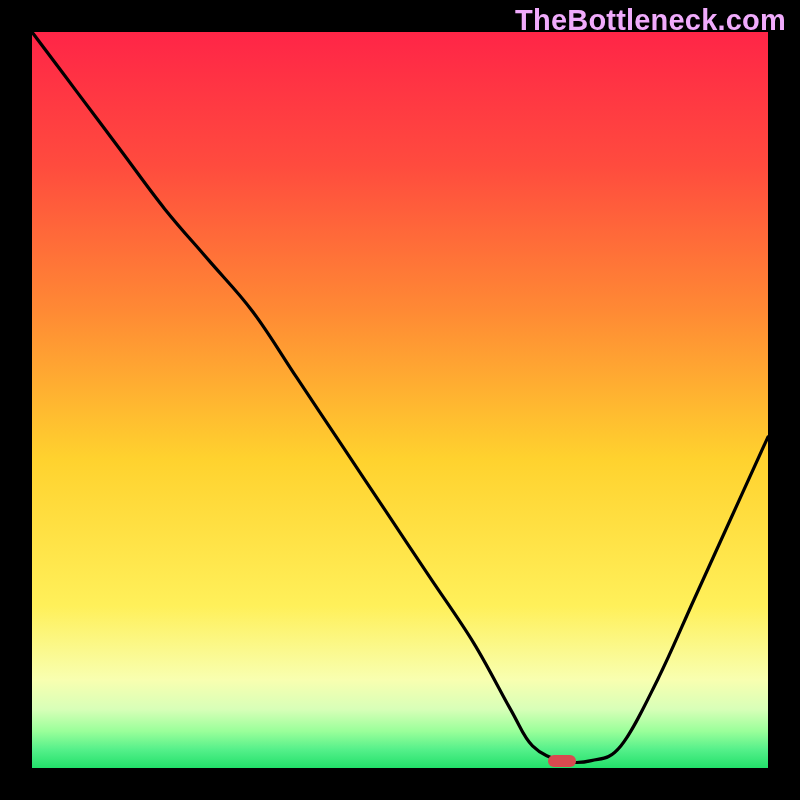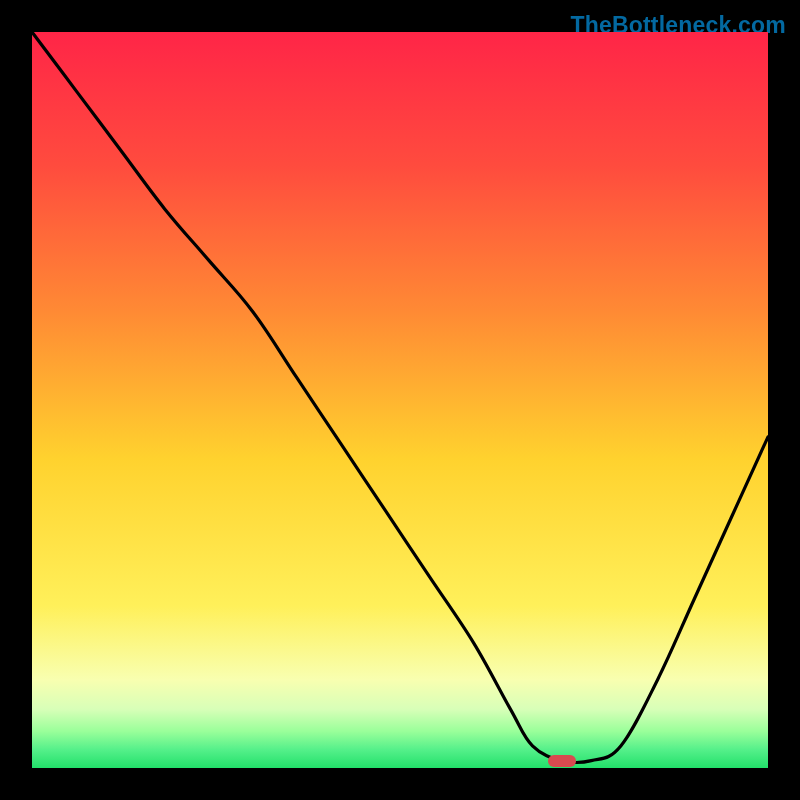--- a/index.html
+++ b/index.html
@@ -11,26 +11,26 @@
     overflow: hidden;
   }
   .frame {
     position: relative;
     width: 800px;
     height: 800px;
     background: #000;
   }
   .watermark {
     position: absolute;
-    top: 12px;
+    top: 4px;
     right: 14px;
     font-family: Arial, Helvetica, sans-serif;
-    font-size: 23px;
+    font-size: 29px;
     font-weight: 600;
-    color: #0369a1;
+    color: #f0abfc;
     letter-spacing: 0.2px;
     pointer-events: none;
   }
   .plot {
     position: absolute;
     left: 32px;
     top: 32px;
     width: 736px;
     height: 736px;
   }

